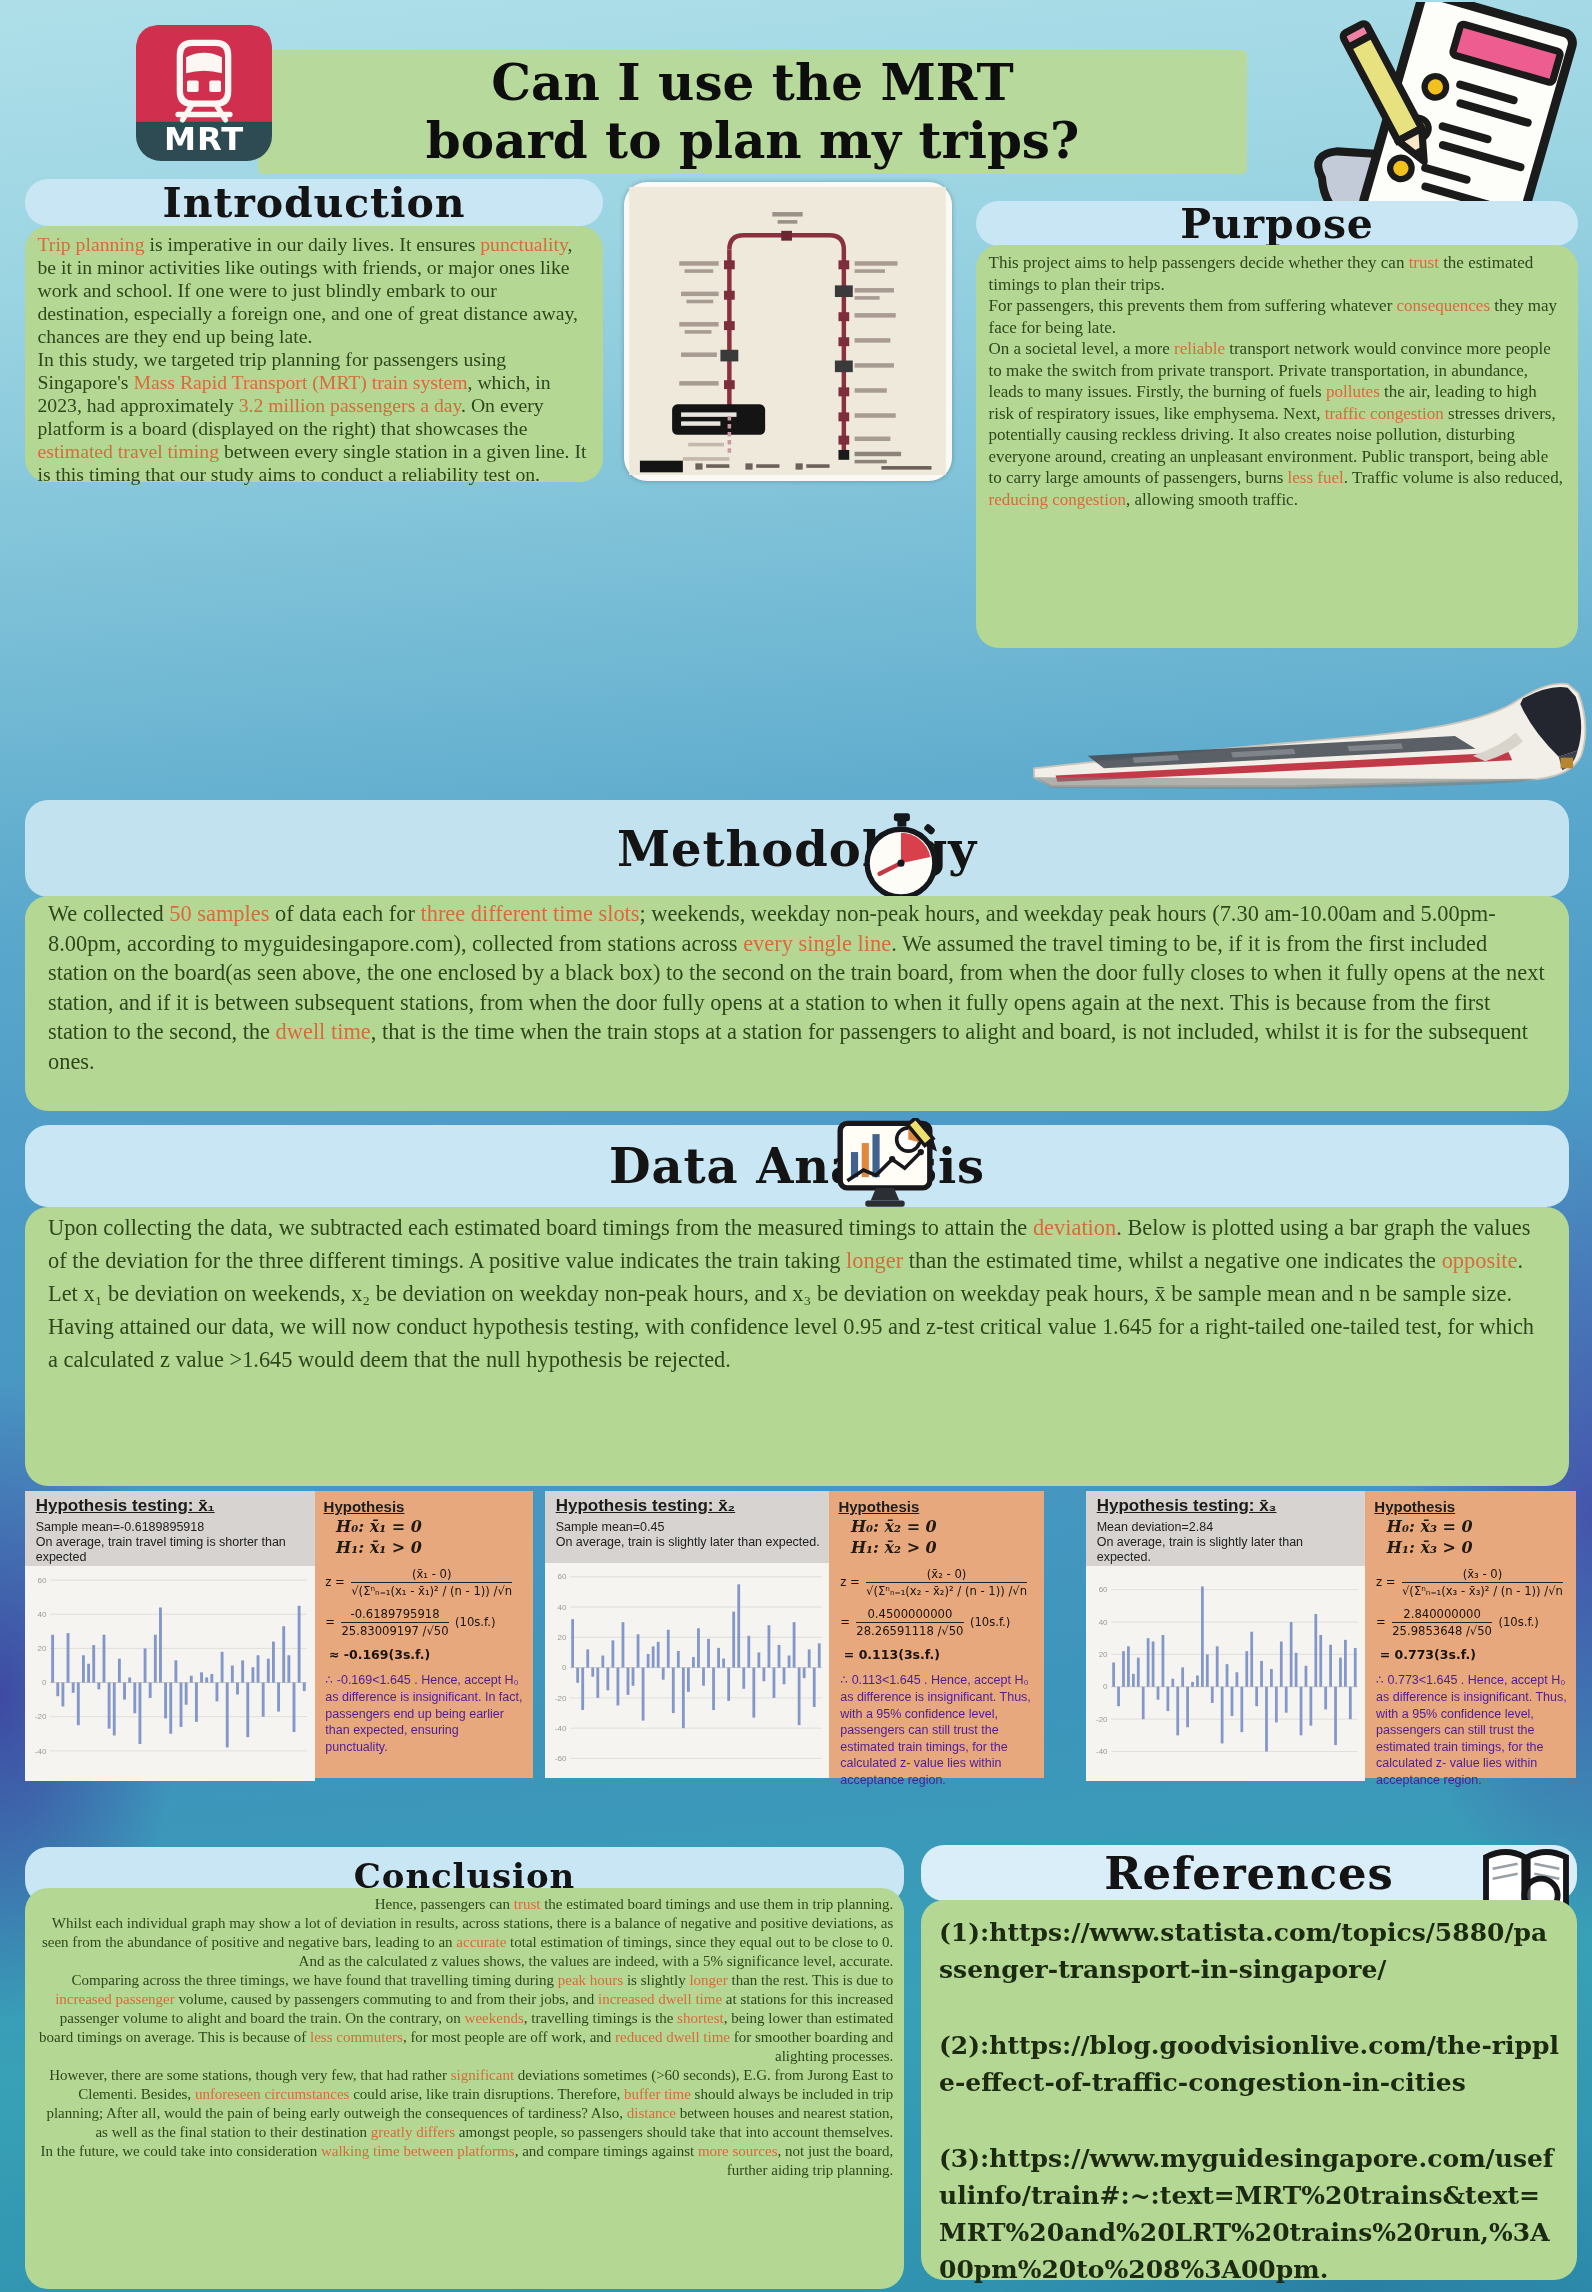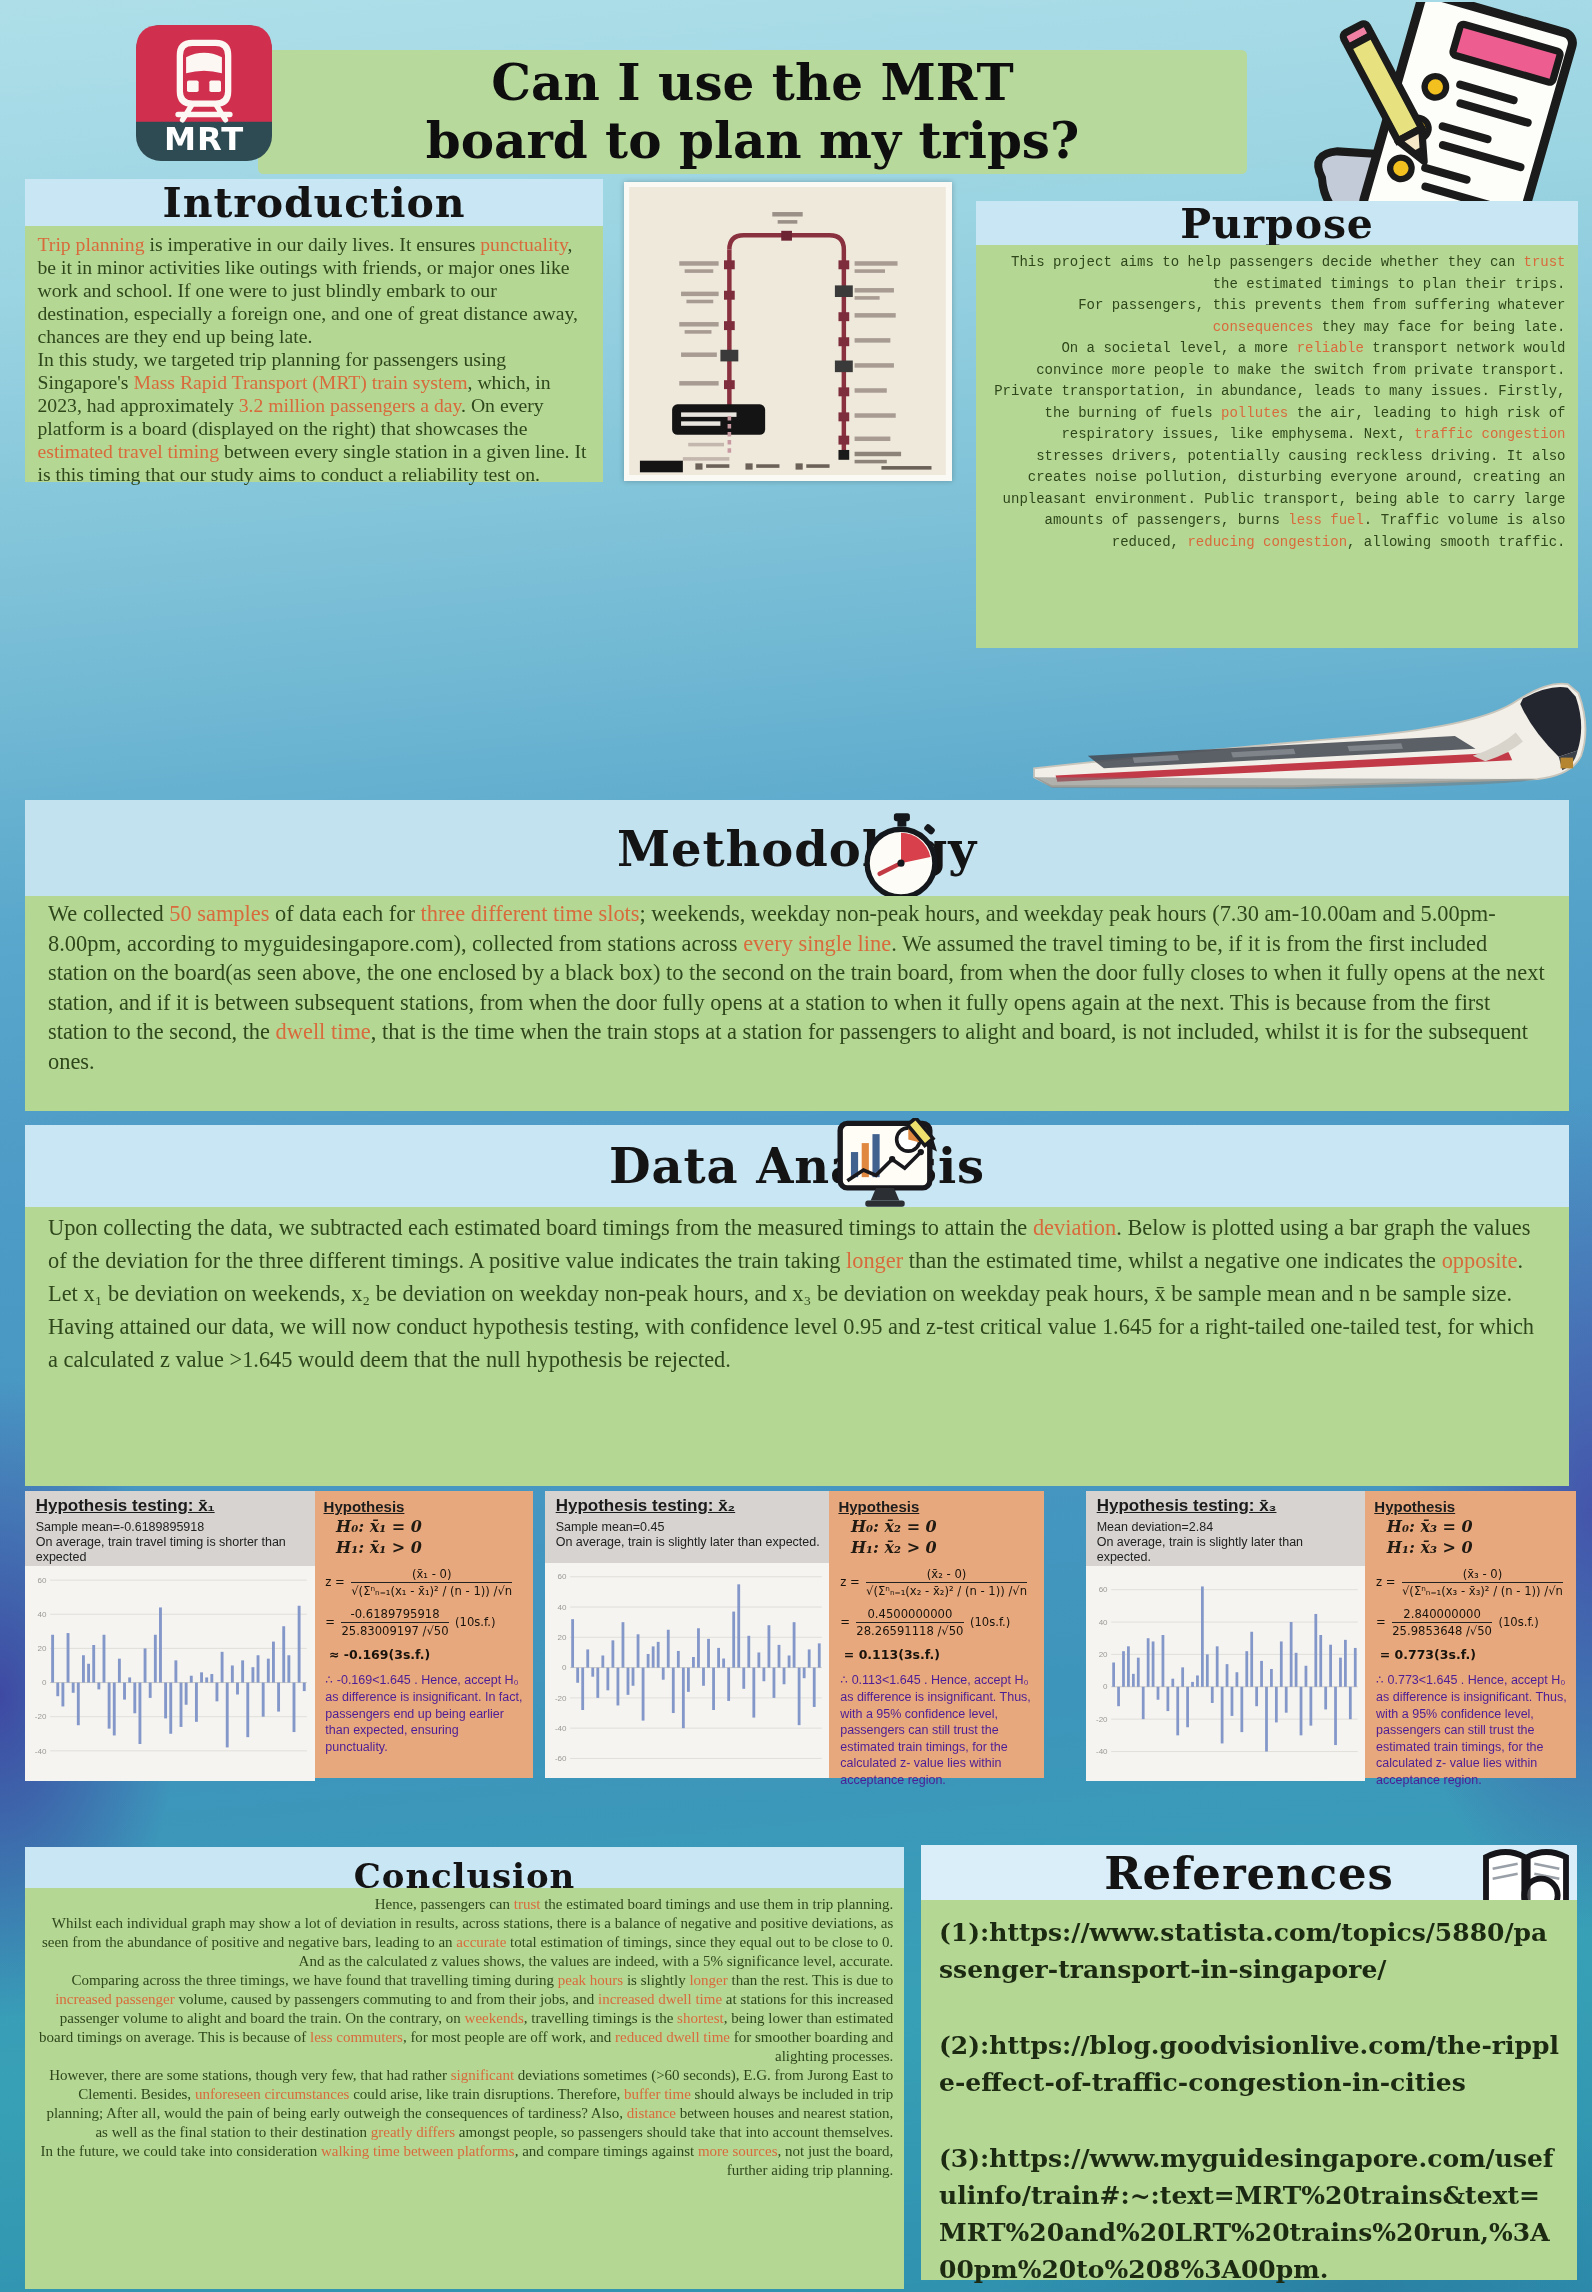--- a/index.html
+++ b/index.html
@@ -5,21 +5,21 @@
   html,body{margin:0;padding:0;}
   body{
     width:1592px;height:2293px;position:relative;overflow:hidden;
     font-family:"Liberation Serif","DejaVu Serif",serif;
     background:
       radial-gradient(ellipse 16% 20% at 0% 74%, rgba(62,44,152,0.72), rgba(62,44,152,0) 70%),
       radial-gradient(ellipse 18% 26% at 100% 66%, rgba(70,50,160,0.65), rgba(70,50,160,0) 70%),
       radial-gradient(ellipse 30% 12% at 85% 100%, rgba(36,110,150,0.5), rgba(36,110,150,0) 75%),
       linear-gradient(175deg,#aedfe9 0%,#9bd4e2 12%,#7fc2d8 24%,#5aa8cc 38%,#4c9ac6 50%,#4797c2 62%,#3d95bb 74%,#37a0b6 86%,#2e8fae 100%);
   }
-  .abs{position:absolute;}
+  .abs{position:absolute;border-radius:23px;}
   .green{background:#b4d794;}
   .band{background:#c9e6f4;display:flex;align-items:center;justify-content:center;}
   .sec-title{font-family:"DejaVu Serif","Liberation Serif",serif;font-weight:bold;color:#141414;letter-spacing:0.9px;}
   .bodytext{color:#2f471b;}
   .para{margin:0;}
   .hl{color:#d96a3b;}
 
   #title-panel{left:258px;top:50px;width:989px;height:124px;background:#b7d99c;border-radius:5.4px;
     display:flex;flex-direction:column;align-items:center;justify-content:center;}
   .title-line{font-family:"DejaVu Serif",serif;font-weight:bold;font-size:50px;line-height:1.17;color:#0e0e0e;text-align:center;}
@@ -27,21 +27,21 @@
   #checklist-icon{left:1288px;top:1.8px;width:301px;height:269px;}
 
   #intro-head{left:25px;top:179px;width:578px;height:47px;}
   #intro-head .sec-title{font-size:41px;}
   #intro-body{left:25px;top:226px;width:578px;height:256px;padding:7.2px 12.5px;box-sizing:border-box;
     font-size:19.7px;line-height:23px;}
   #board-photo{left:624px;top:182px;width:328px;height:299px;background:#fbf9f4;box-shadow:0 0 5.4px rgba(0,0,0,.25);padding:5.4px;box-sizing:border-box;}
   #purpose-head{left:976px;top:201px;width:602px;height:45px;}
   #purpose-head .sec-title{font-size:41px;}
   #purpose-body{left:976px;top:245px;width:602px;height:403px;padding:7.2px 12.5px;box-sizing:border-box;
-    font-size:14px;line-height:21.5px;font-family:Liberation Mono, monospace;text-align:right;}
+    font-size:17px;line-height:21.5px;font-family:Liberation Serif, serif;}
   #train-art{left:1025px;top:643px;width:567px;height:154px;}
 
   #method-head{left:25px;top:800px;width:1544px;height:97px;background:#c2e2f0;}
   #method-head .sec-title{font-size:48px;}
   #stopwatch-icon{left:860px;top:811px;width:82px;height:90px;}
   #method-body{left:25px;top:896px;width:1544px;height:215px;padding:3px 23px;box-sizing:border-box;
     font-size:22.4px;line-height:29.6px;}
 
   #da-head{left:25px;top:1125px;width:1544px;height:82px;}
   #da-head .sec-title{font-size:48px;}

